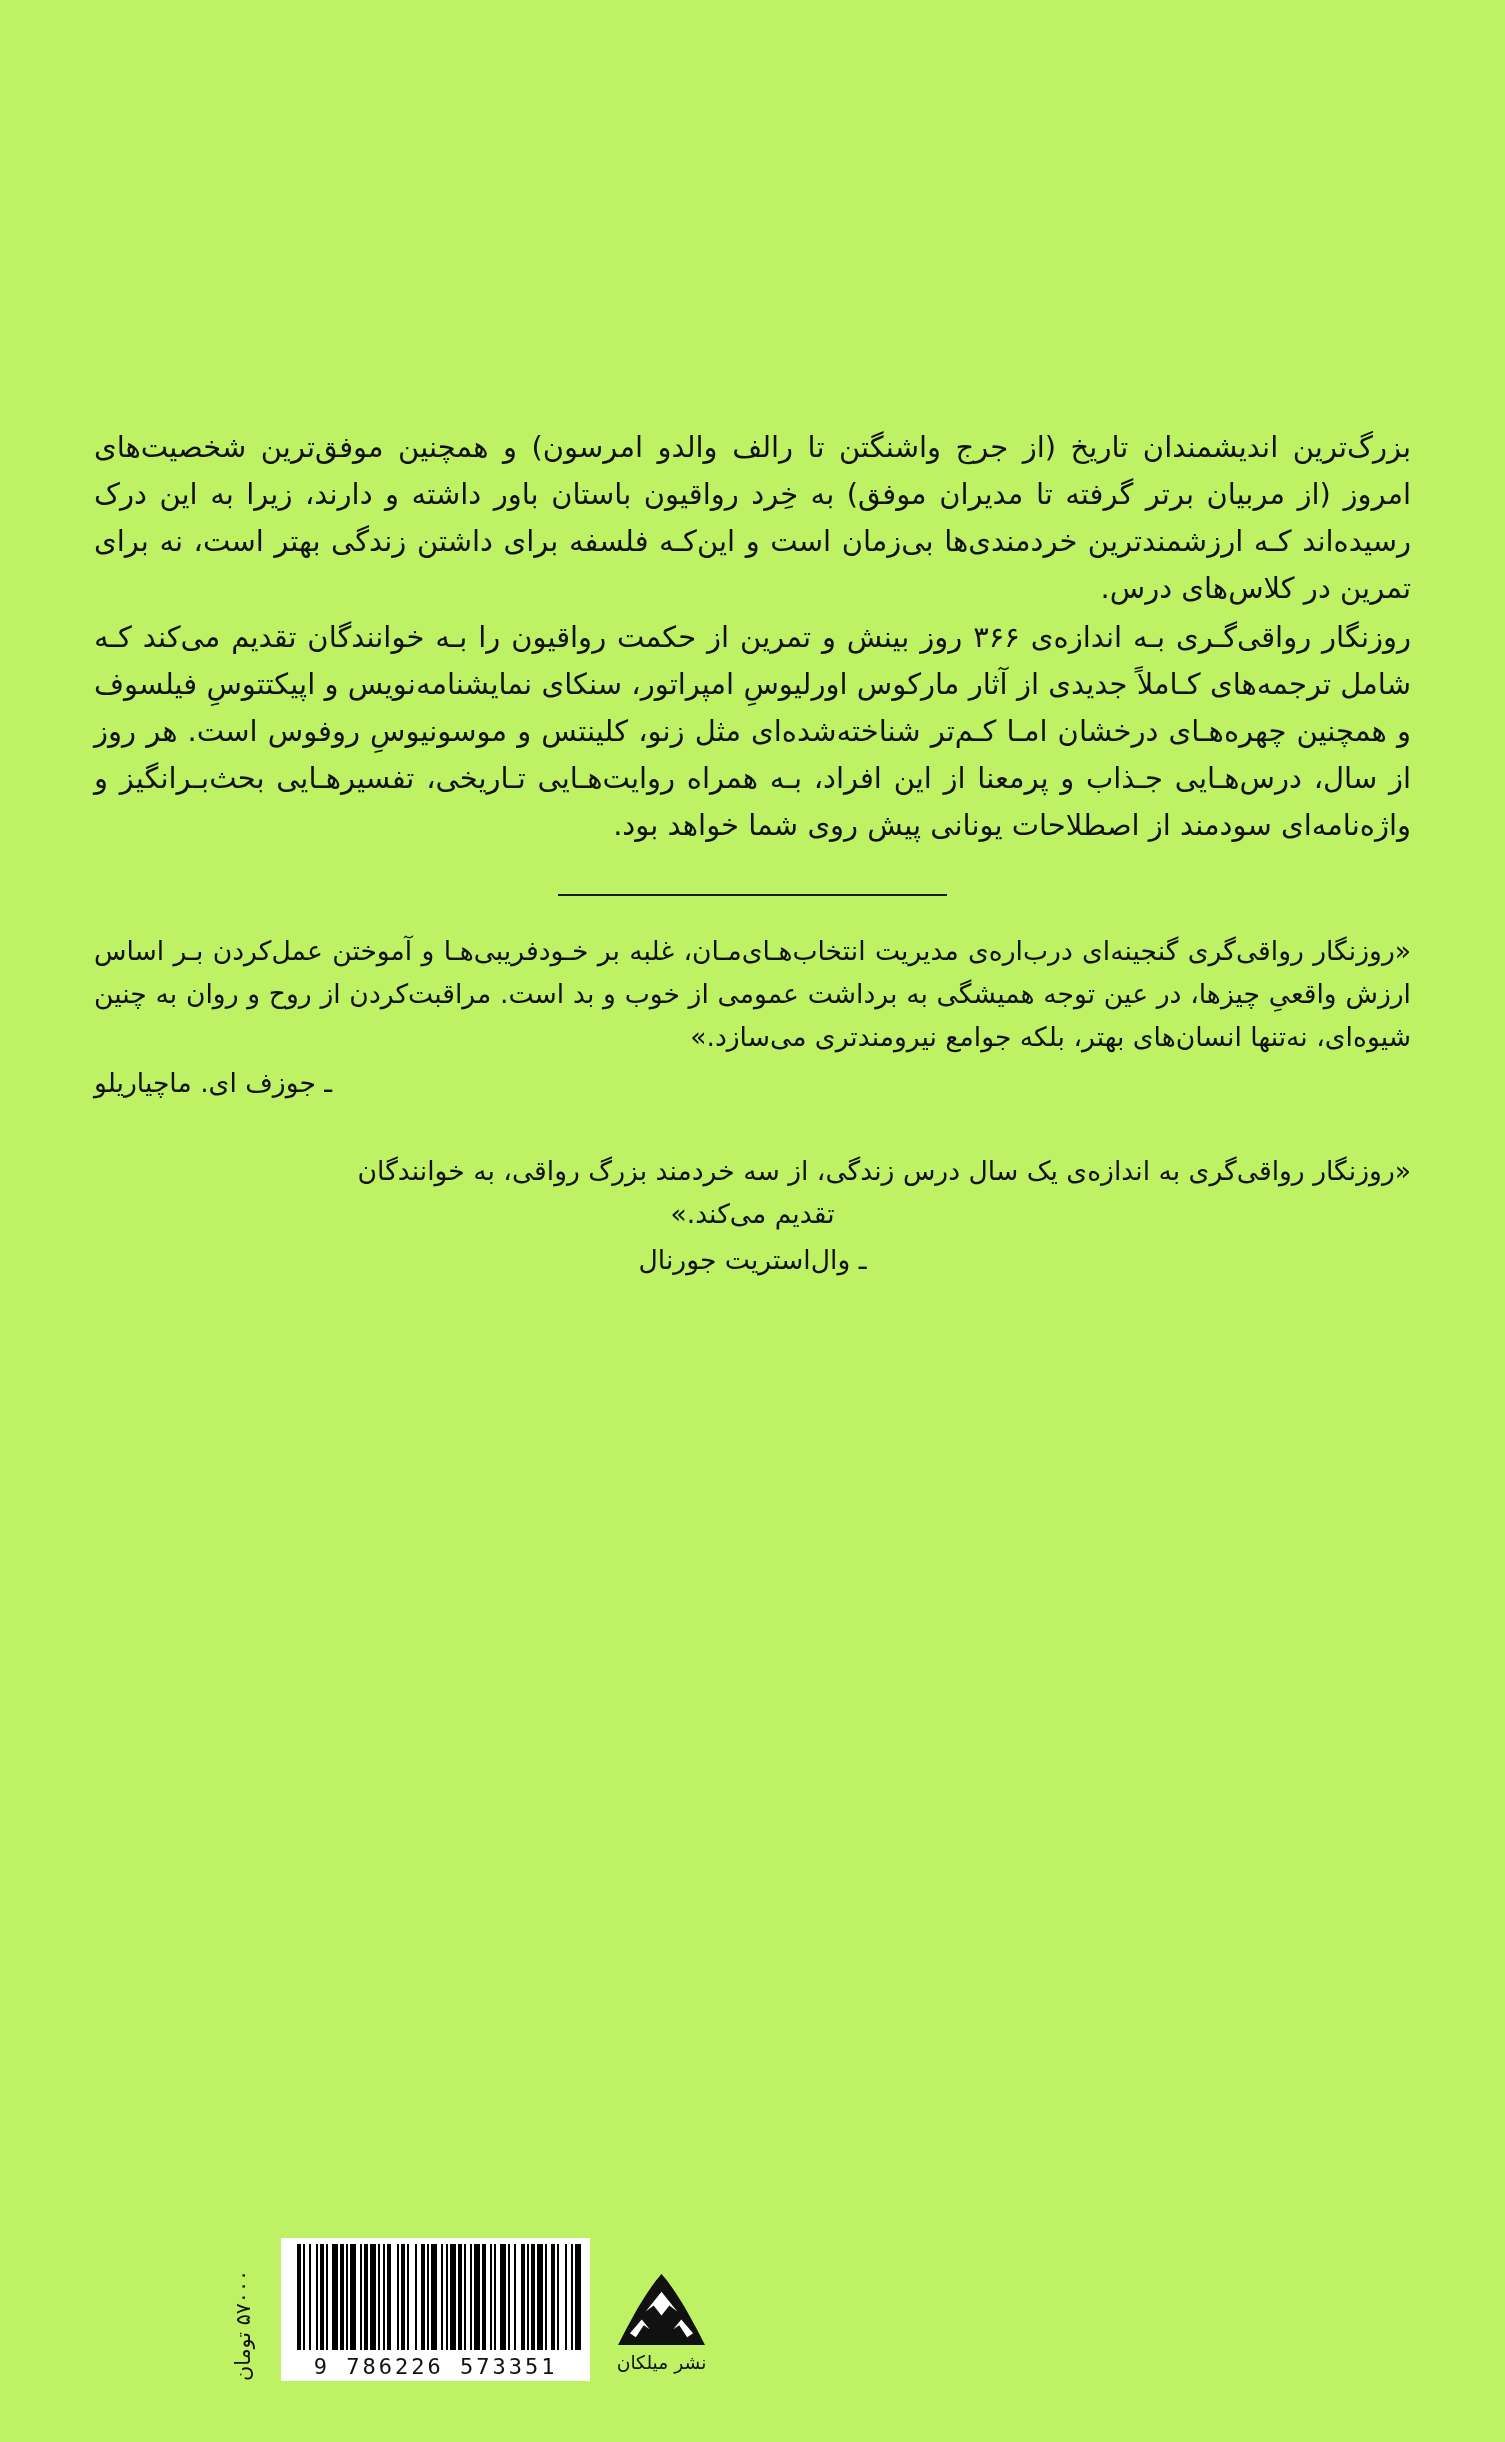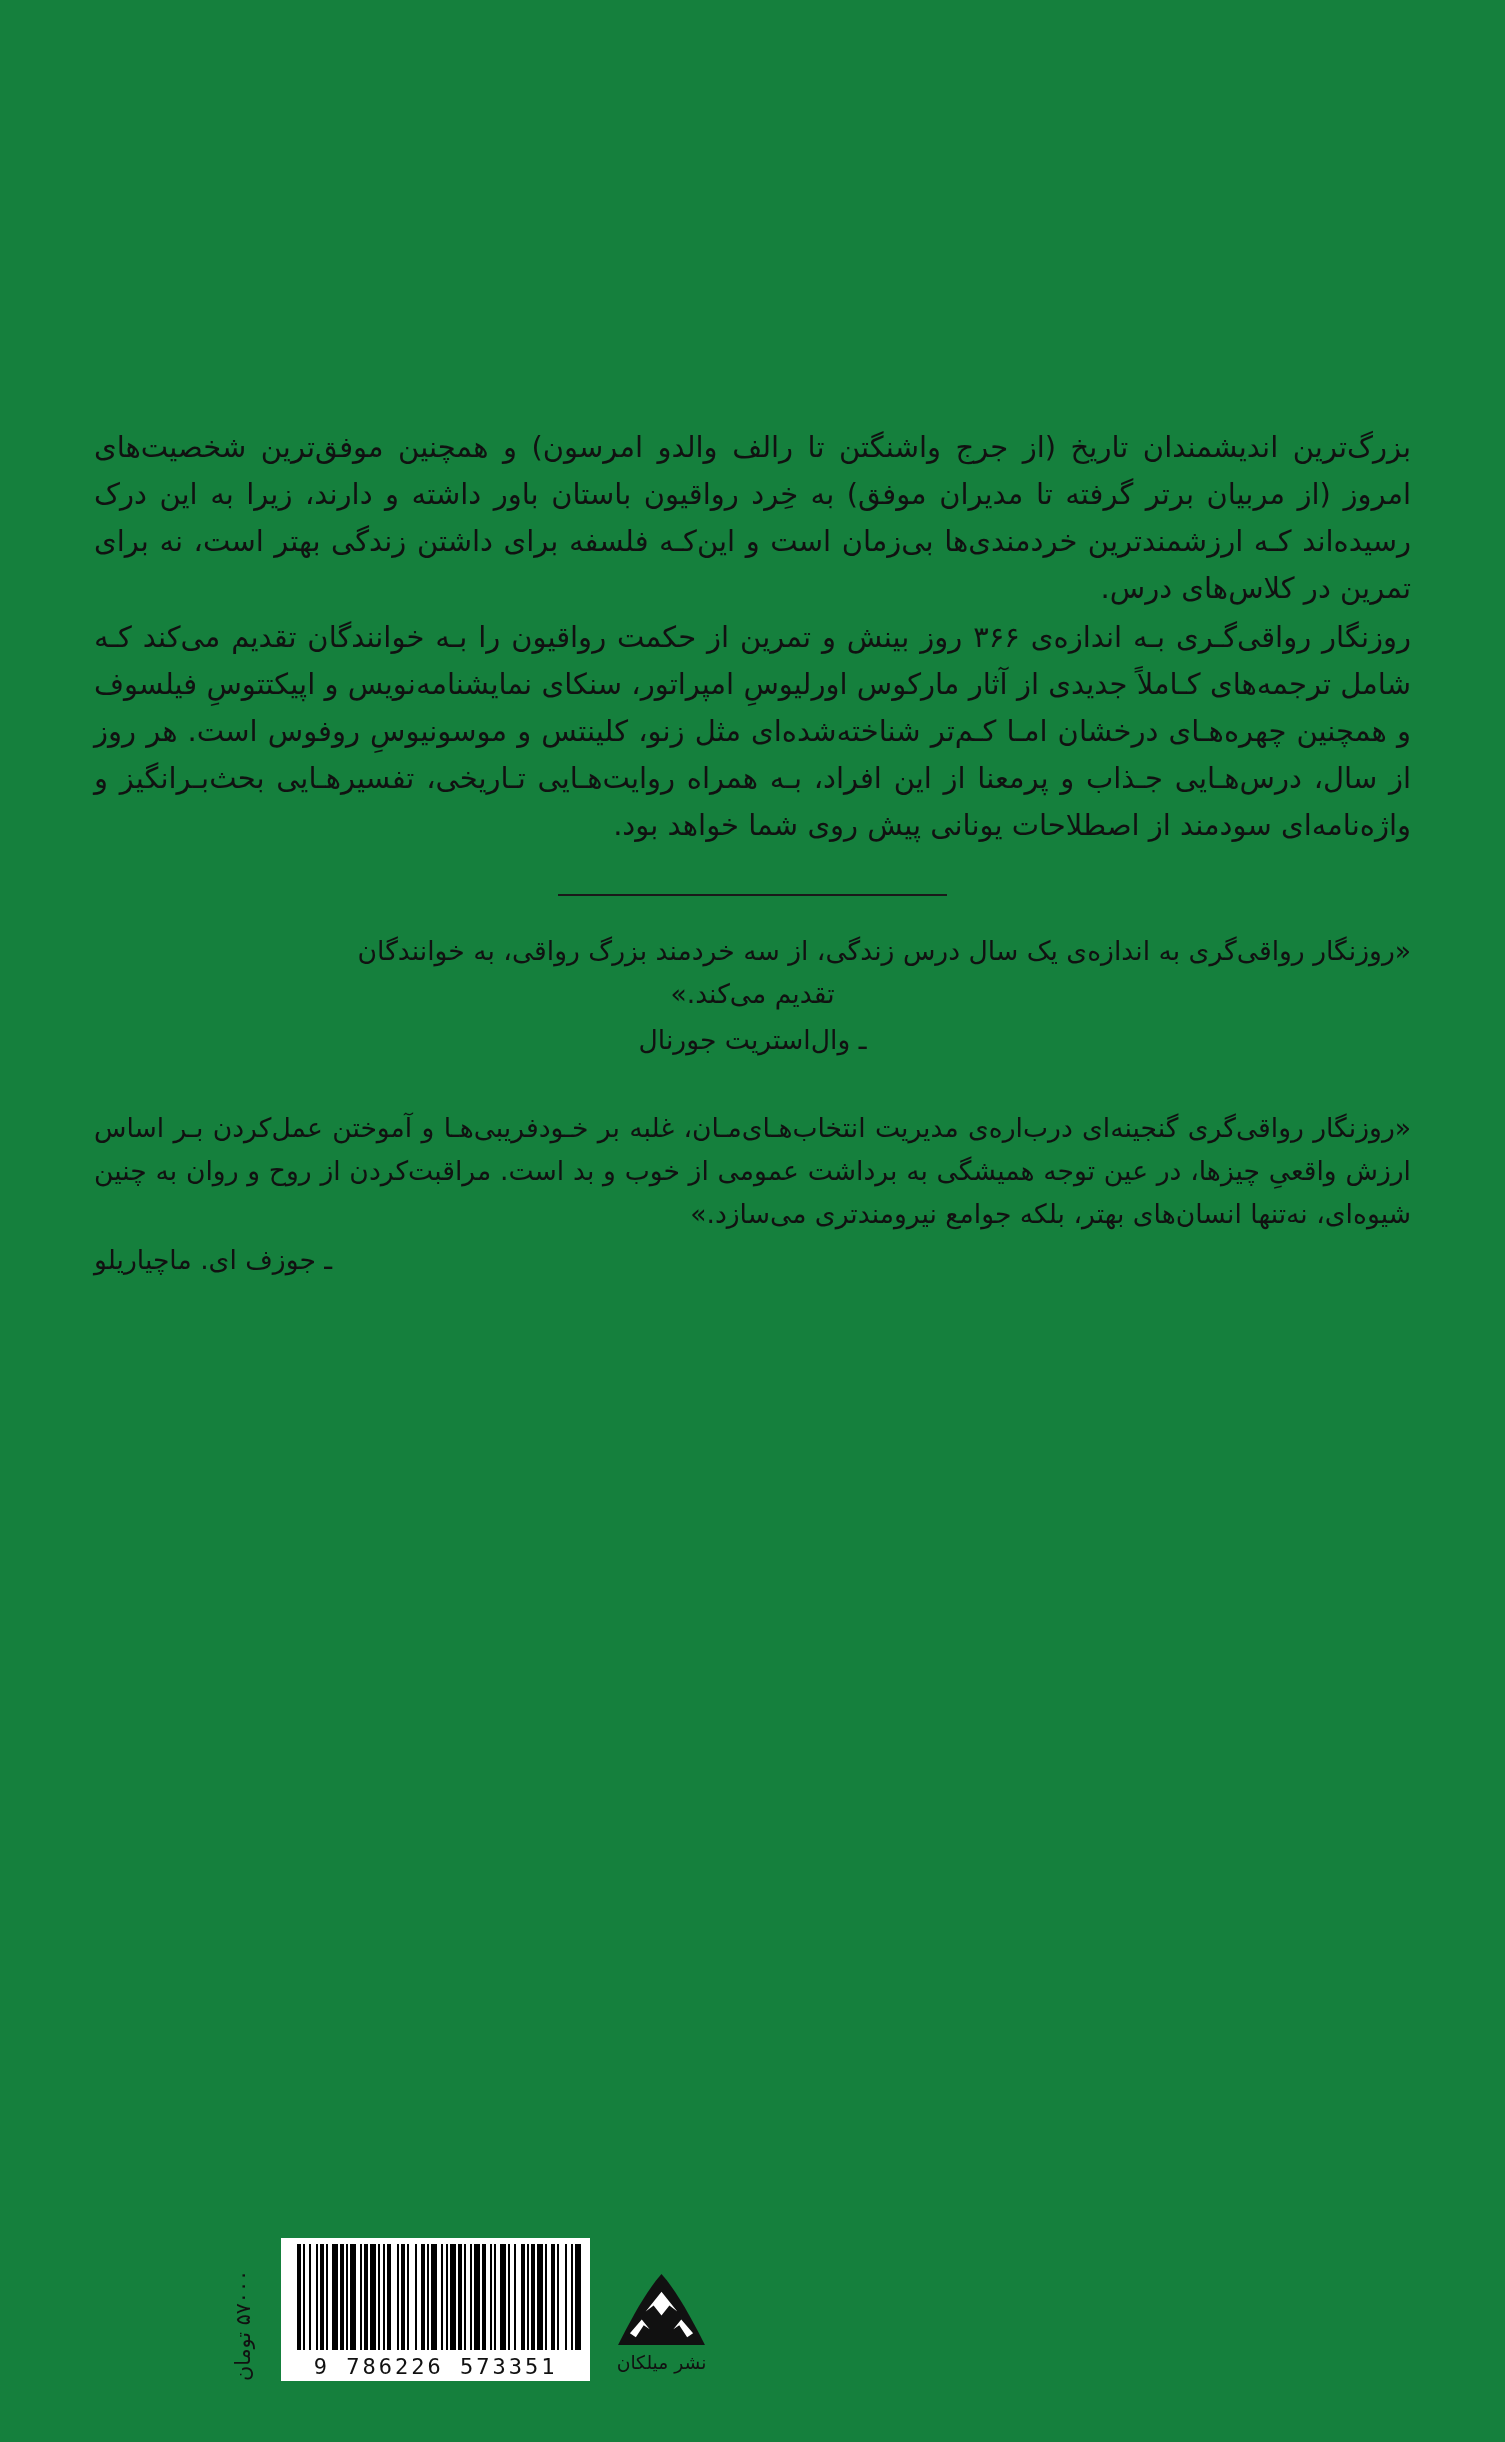--- a/index.html
+++ b/index.html
@@ -11,21 +11,21 @@
     width: 1505px;
     height: 2442px;
     position: relative;
     font-family: "DejaVu Sans", "Liberation Sans", sans-serif;
     color: #111111;
     overflow: hidden;
   }
   .page {
     position: absolute;
     inset: 0;
-    background: #15803d;
+    background: #bef264;
     padding-left: 21px;
   }
   .content {
     position: absolute;
     top: 424px;
     left: 94px;
     right: 94px;
     direction: rtl;
     text-align: justify;
   }
@@ -150,29 +150,29 @@
 
     <div class="blurb">
       <p class="first">بزرگ‌ترین اندیشمندان تاریخ (از جرج واشنگتن تا رالف والدو امرسون) و همچنین موفق‌ترین شخصیت‌های امروز (از مربیان برتر گرفته تا مدیران موفق) به خِرد رواقیون باستان باور داشته و دارند، زیرا به این درک رسیده‌اند کـه ارزشمندترین خردمندی‌ها بی‌زمان است و این‌کـه فلسفه برای داشتن زندگی بهتر است، نه برای تمرین در کلاس‌های درس.</p>
       <p>روزنگار رواقی‌گـری بـه اندازه‌ی ۳۶۶ روز بینش و تمرین از حکمت رواقیون را بـه خوانندگان تقدیم می‌کند کـه شامل ترجمه‌های کـاملاً جدیدی از آثار مارکوس اورلیوسِ امپراتور، سنکای نمایشنامه‌نویس و اپیکتتوسِ فیلسوف و همچنین چهره‌هـای درخشان امـا کـم‌تر شناخته‌شده‌ای مثل زنو، کلینتس و موسونیوسِ روفوس است. هر روز از سال، درس‌هـایی جـذاب و پرمعنا از این افراد، بـه همراه روایت‌هـایی تـاریخی، تفسیرهـایی بحث‌بـرانگیز و واژه‌نامه‌ای سودمند از اصطلاحات یونانی پیش روی شما خواهد بود.</p>
     </div>
 
     <div class="rule-wrap">
       <div class="rule"></div>
     </div>
 
+    <div class="quote-block q2">
+      <p>«روزنگار رواقی‌گری گنجینه‌ای درب‌اره‌ی مدیریت انتخاب‌هـای‌مـان، غلبه بر خـودفریبی‌هـا و آموختن عمل‌کردن بـر اساس ارزش واقعیِ چیزها، در عین توجه همیشگی به برداشت عمومی از خوب و بد است. مراقبت‌کردن از روح و روان به چنین شیوه‌ای، نه‌تنها انسان‌های بهتر، بلکه جوامع نیرومندتری می‌سازد.»</p>
+      <p class="attrib">ـ جوزف ای. ماچیاریلو</p>
+    </div>
+
     <div class="quote-block q1">
       <p class="qline1">«روزنگار رواقی‌گری به اندازه‌ی یک سال درس زندگی، از سه خردمند بزرگ رواقی، به خوانندگان</p>
       <p class="qline2">تقدیم می‌کند.»</p>
       <p class="attrib">ـ وال‌استریت جورنال</p>
-    </div>
-
-    <div class="quote-block q2">
-      <p>«روزنگار رواقی‌گری گنجینه‌ای درب‌اره‌ی مدیریت انتخاب‌هـای‌مـان، غلبه بر خـودفریبی‌هـا و آموختن عمل‌کردن بـر اساس ارزش واقعیِ چیزها، در عین توجه همیشگی به برداشت عمومی از خوب و بد است. مراقبت‌کردن از روح و روان به چنین شیوه‌ای، نه‌تنها انسان‌های بهتر، بلکه جوامع نیرومندتری می‌سازد.»</p>
-      <p class="attrib">ـ جوزف ای. ماچیاریلو</p>
     </div>
 
   </div>
 
   <div class="footer">
     <div class="footer-inner">
 
       <div class="publisher">
         <svg class="pub-mark" viewBox="0 0 92 78">
           <path d="M46 2 C30 20, 14 50, 2 74 L90 74 C78 50, 62 20, 46 2 Z" fill="#111111"></path>

